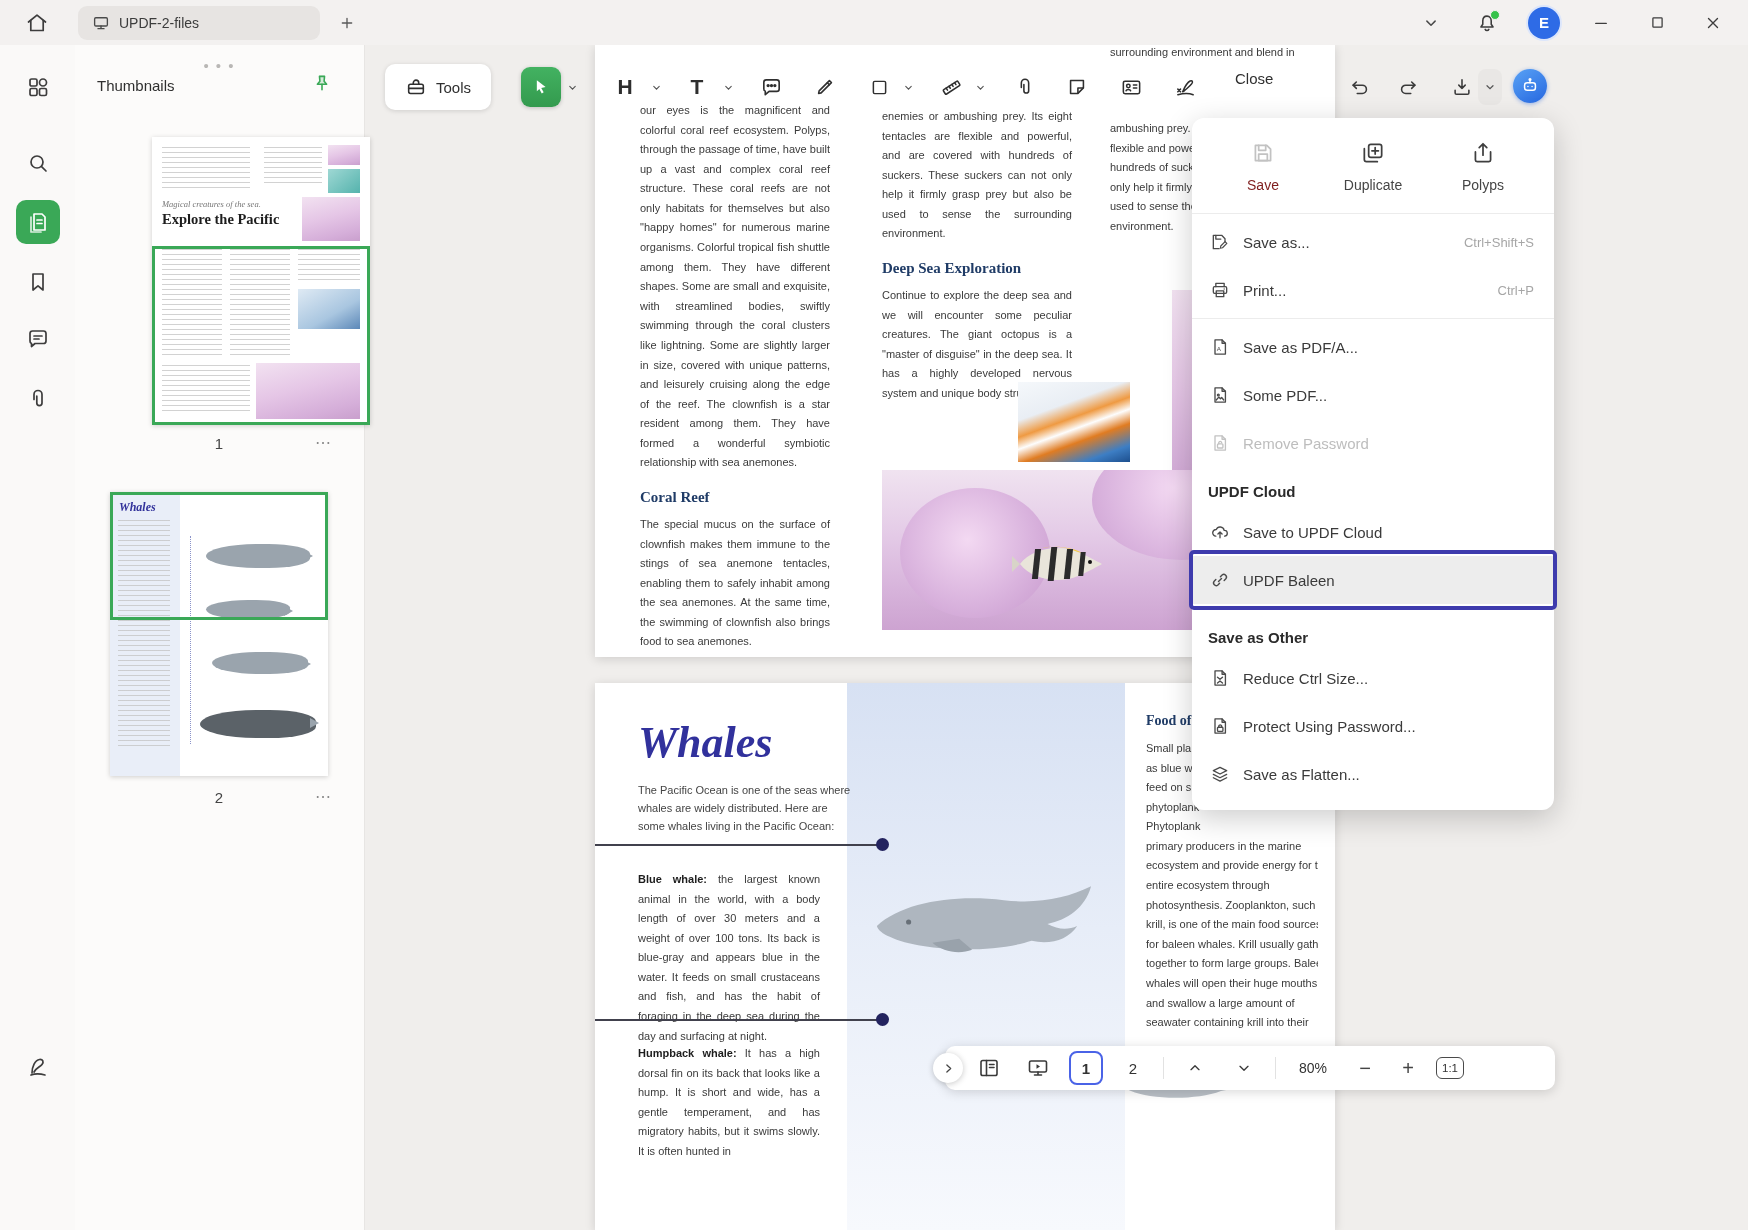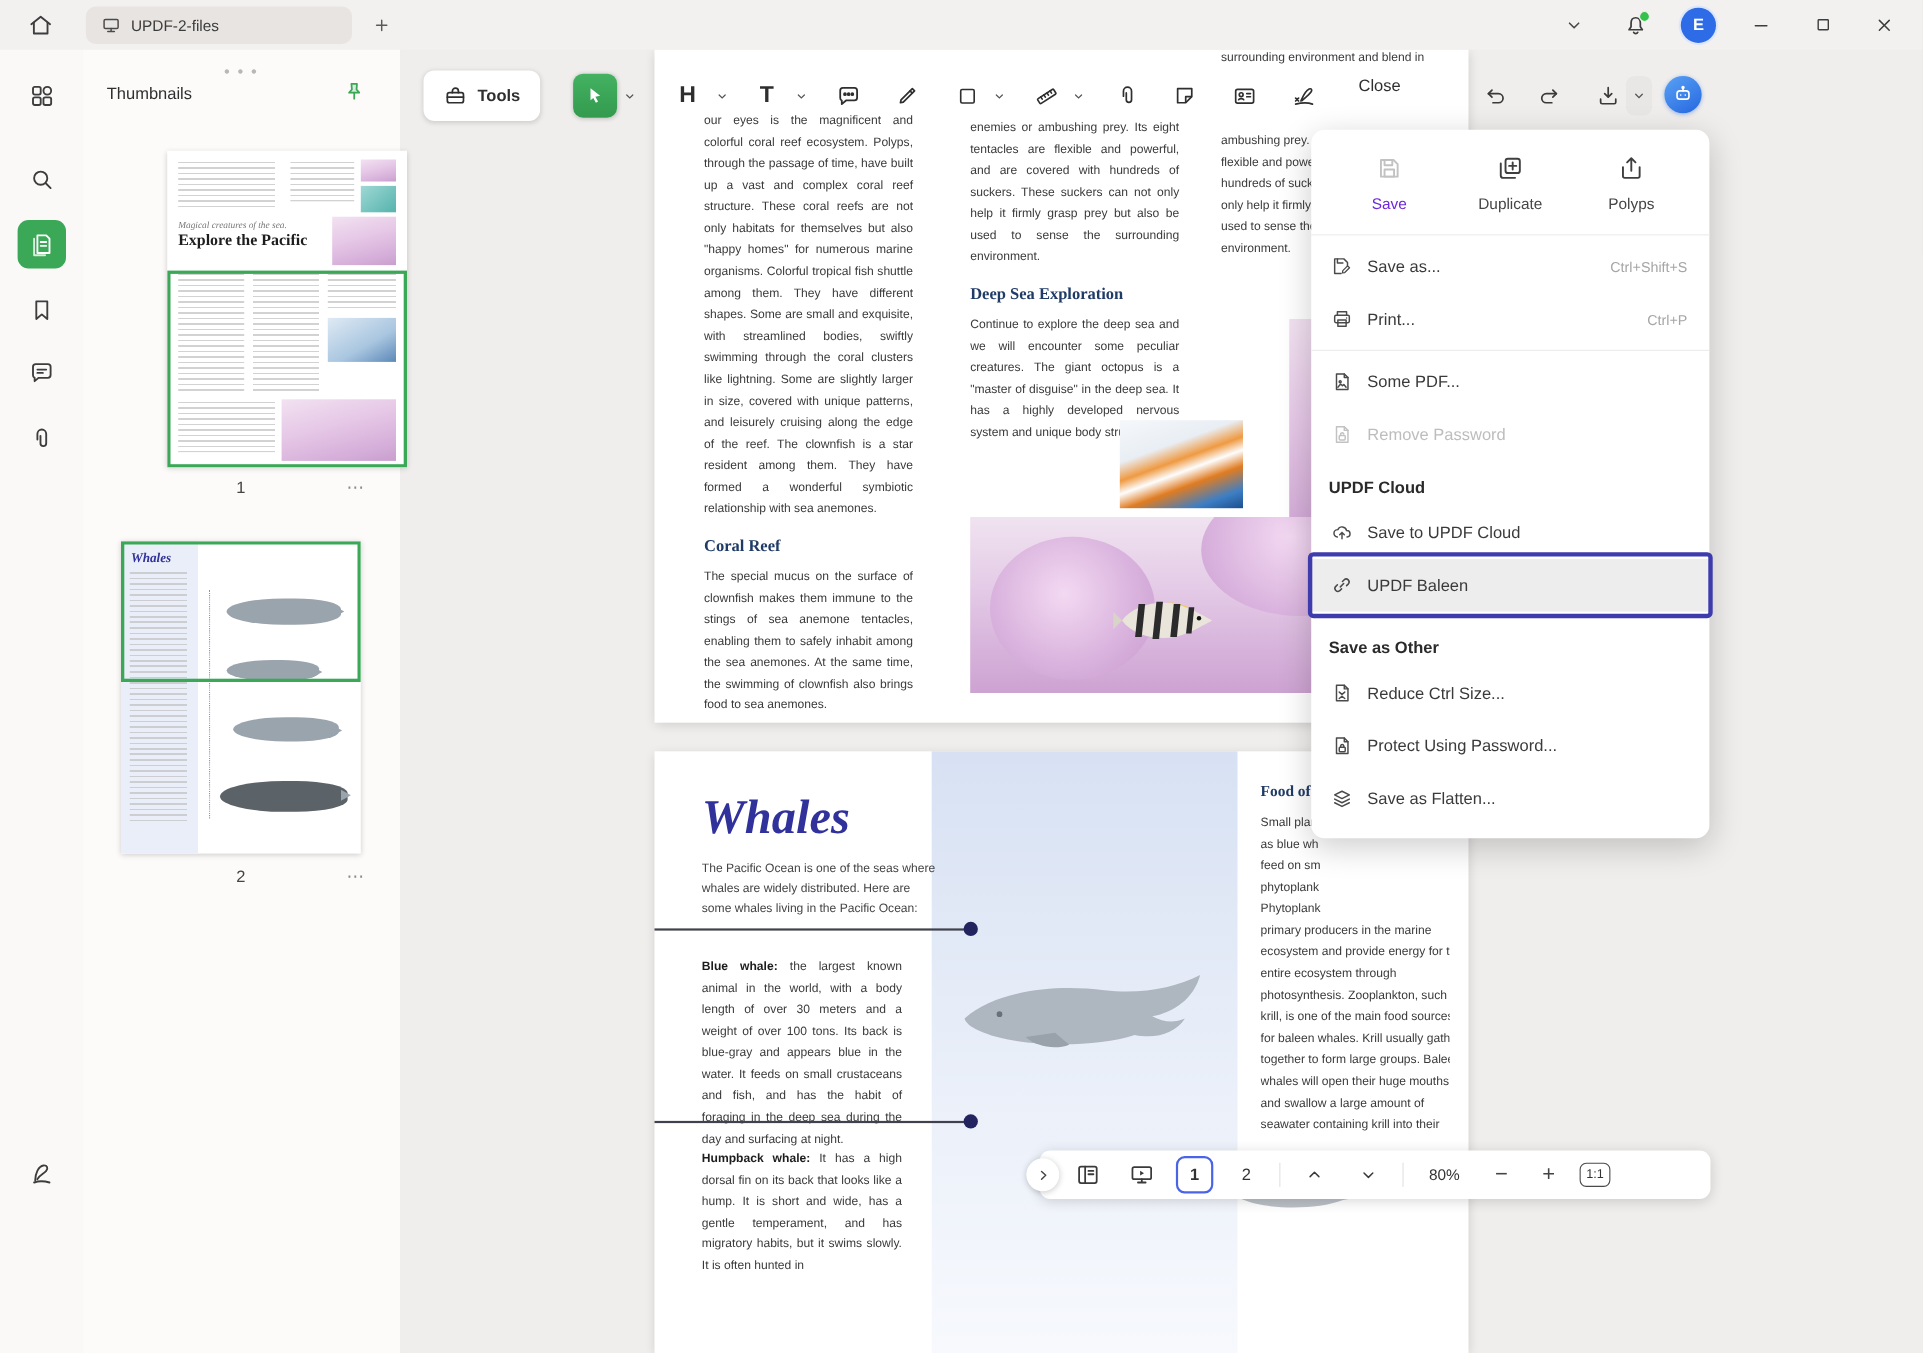--- a/index.html
+++ b/index.html
@@ -76,34 +76,34 @@
   .p2-lead{font-weight:bold;color:#1d1d1d;}
   .p2-food{position:absolute;left:551px;top:30px;width:172px;}
   .p2-foodh{font-family:"Liberation Serif",serif;font-weight:bold;font-size:14px;color:#1f3b66;margin:0 0 10px;}
   .p2-foodline{font-size:11px;line-height:1.78;color:#3a3a3a;white-space:nowrap;overflow:hidden;}
   .whale-big{position:absolute;left:268px;top:182px;width:238px;height:112px;}
   .whale-sm{position:absolute;left:520px;top:362px;width:140px;height:70px;opacity:.9;}
 
   
   .toolbar{position:absolute;left:365px;top:45px;right:0;height:74px;z-index:12;pointer-events:none;}
   .toolbar *{pointer-events:auto;}
-  .tools-btn{position:absolute;left:20px;top:19px;width:106px;height:46px;background:#fff;border-radius:10px;box-shadow:0 1px 5px rgba(0,0,0,.14);display:flex;align-items:center;justify-content:center;gap:9px;font-size:15px;color:#2f2f2f;font-weight:bold;}
+  .tools-btn{position:absolute;left:20px;top:19px;width:106px;height:46px;background:#fff;border-radius:10px;box-shadow:0 1px 5px rgba(0,0,0,.14);display:flex;align-items:center;justify-content:center;gap:9px;font-size:15px;color:#2f2f2f;}
   .tbtn{position:absolute;top:22px;width:40px;height:40px;border-radius:9px;display:flex;align-items:center;justify-content:center;}
   .tbtn.sel{background:linear-gradient(180deg,#43b261,#339a4e);box-shadow:0 1px 4px rgba(0,0,0,.2);}
   .tchev{position:absolute;top:33px;width:14px;height:18px;display:flex;align-items:center;justify-content:center;}
   .glyph{font-size:21px;font-weight:bold;color:#2e2e2e;}
   .close-btn{position:absolute;left:870px;top:25px;font-size:15px;color:#2f2f2f;}
   .rt-ic{position:absolute;top:24px;width:36px;height:36px;border-radius:8px;display:flex;align-items:center;justify-content:center;}
   .ai-btn{position:absolute;left:1148px;top:24px;width:34px;height:34px;border-radius:50%;background:linear-gradient(145deg,#59a2f5,#2667e0);display:flex;align-items:center;justify-content:center;box-shadow:0 1px 4px rgba(38,103,224,.45);}
 
   
   .menu{position:absolute;left:1192px;top:118px;width:362px;background:#fff;border-radius:12px;box-shadow:0 8px 30px rgba(0,0,0,.20);z-index:30;padding:8px 0 12px;box-sizing:border-box;}
   .menu-top{display:flex;padding:14px 16px 16px;}
   .maction{flex:1;display:flex;flex-direction:column;align-items:center;gap:11px;font-size:14px;color:#454545;}
-  .maction.disabled{color:#6d28d9;text-align:center;}
+  .maction.disabled{color:#7f1d1d;text-align:center;}
   .mdiv{height:1px;background:#ececec;margin:4px 0;}
   .mi{height:48px;display:flex;align-items:center;gap:13px;padding:0 20px 0 18px;font-size:15px;color:#3a3a3a;}
   .mi .sc{margin-left:auto;font-size:13px;color:#a6a6a6;}
   .mi.disabled{color:#bdbdbd;}
   .msect{padding:16px 16px 8px;font-size:15px;font-weight:bold;color:#2a2a2a;}
   .share-row{position:relative;background:#ededed;}
   .hl-box{position:absolute;left:-3px;right:-3px;top:-6px;bottom:-6px;border:4px solid #3e3bad;border-radius:5px;pointer-events:none;z-index:3;}
 
   
   .bbar{position:absolute;left:945px;top:1046px;width:610px;height:44px;background:#fff;border-radius:10px;box-shadow:0 2px 12px rgba(0,0,0,.16);display:flex;align-items:center;z-index:25;padding:0 14px 0 26px;box-sizing:border-box;gap:13px;}
@@ -537,20 +537,28 @@
         </svg>
       <span>Print...</span>
       <span class="sc">Ctrl+P</span>
     </div>
     <div class="mdiv"></div>
 
     <div class="mi">
       <svg width="20" height="20" viewBox="0 0 24 24" fill="none" stroke="#4a4a4a" stroke-width="1.6" stroke-linecap="round" stroke-linejoin="round">
           <path d="M6 3.5 H14.5 L18.5 7.5 V20.5 H6 Z"></path>
           <path d="M14.5 3.5 V7.5 H18.5"></path>
+          <text x="8" y="17" font-size="7.5" font-family="Liberation Sans, sans-serif" fill="#4a4a4a" stroke="none">A</text>
+        </svg>
+      <span>Save as PDF/A...</span>
+    </div>
+    <div class="mi">
+      <svg width="20" height="20" viewBox="0 0 24 24" fill="none" stroke="#4a4a4a" stroke-width="1.6" stroke-linecap="round" stroke-linejoin="round">
+          <path d="M6 3.5 H14.5 L18.5 7.5 V20.5 H6 Z"></path>
+          <path d="M14.5 3.5 V7.5 H18.5"></path>
           <circle cx="10" cy="12" r="1.1"></circle>
           <path d="M7.5 18 L10.5 14.5 L12.5 16.5 L14 15 L16.5 18"></path>
         </svg>
       <span>Some PDF...</span>
     </div>
     <div class="mi disabled">
       <svg width="20" height="20" viewBox="0 0 24 24" fill="none" stroke="#c2c2c2" stroke-width="1.6" stroke-linecap="round" stroke-linejoin="round">
           <path d="M6 3.5 H14.5 L18.5 7.5 V20.5 H6 Z"></path>
           <path d="M14.5 3.5 V7.5 H18.5"></path>
           <rect x="9" y="13" width="6.5" height="5" rx="1"></rect>

